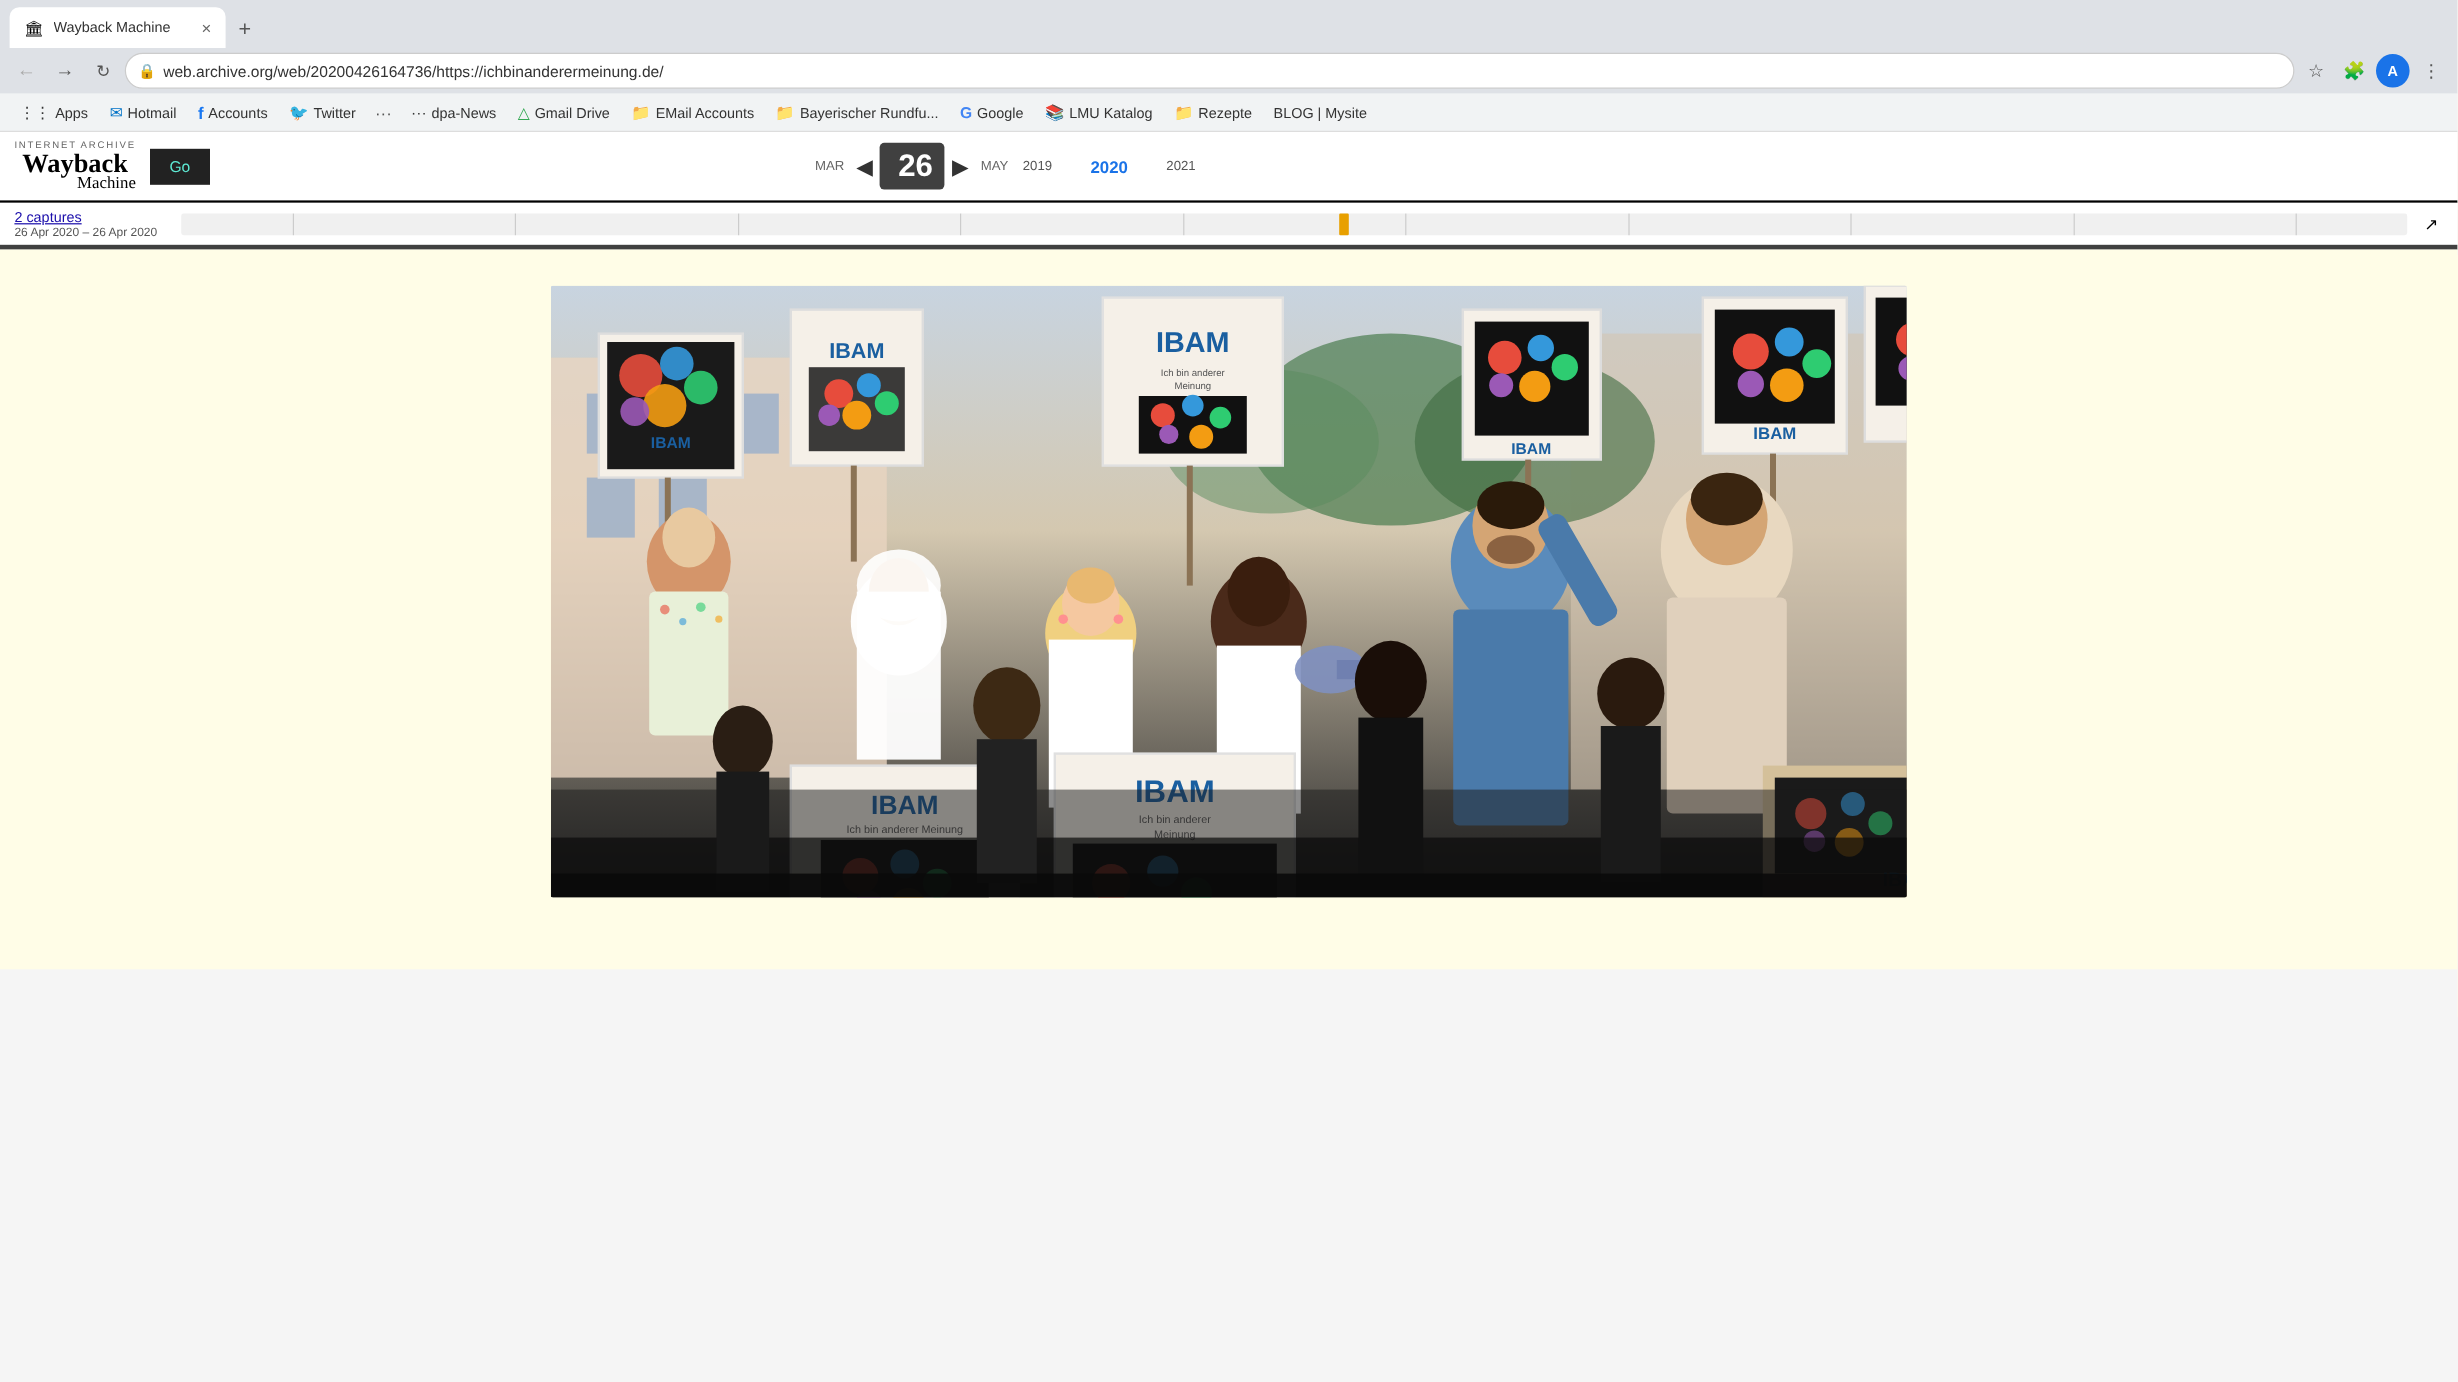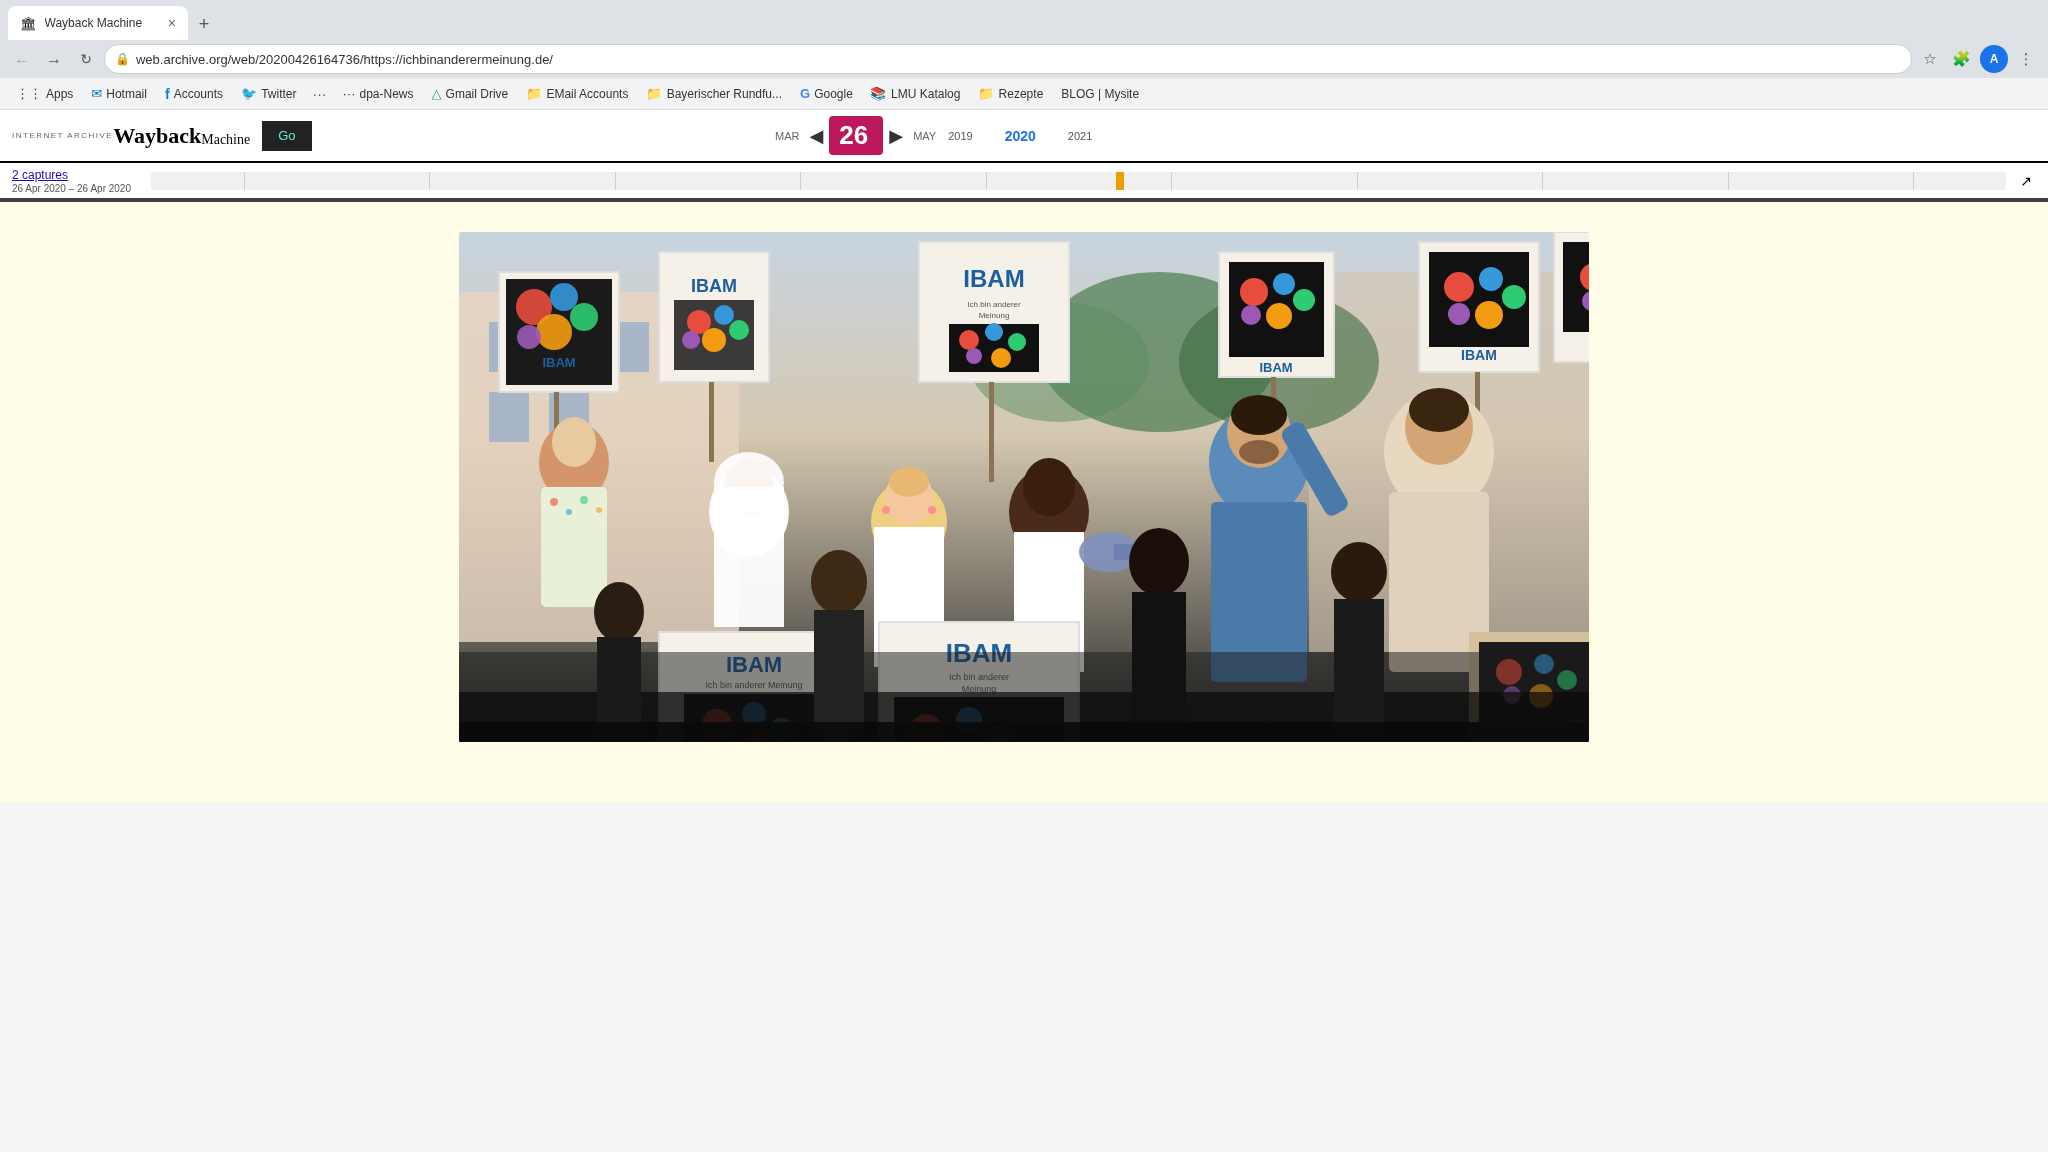--- a/index.html
+++ b/index.html
@@ -234,36 +234,36 @@
     <span class="bookmark-icon">📁</span>
     <span>Rezepte</span>
   </div>
   <div class="bookmark-item">
     <span>BLOG | Mysite</span>
   </div>
 </div>
 
 <div style="background:#fff; border-bottom:2px solid #000; display:flex; align-items:center; padding:6px 12px; gap:12px; min-height:52px;">
 
-  <div style="display:flex; flex-direction:row; align-items:center; min-width:100px;">
+  <div style="display:flex; flex-direction:column; align-items:center; min-width:100px;">
     <span style="font-size:8px; color:#666; letter-spacing:1.5px; text-transform:uppercase;">INTERNET ARCHIVE</span>
     <div style="display:flex; align-items:baseline; gap:0;">
       <span style="font-size:22px; font-weight:900; font-family:serif; color:#000; line-height:1;">Wayback</span>
     </div>
     <span style="font-size:14px; font-family:serif; color:#000; line-height:1; align-self:flex-end;">Machine</span>
   </div>
 
   <button style="background:#222; color:#5eead4; border:none; padding:5px 16px; height:30px; cursor:pointer; font-size:13px;">Go</button>
 
   <div style="flex:0.3;"></div>
 
   <div style="display:flex; align-items:center; gap:6px; font-size:12px;">
     <span style="color:#666; font-size:11px; margin-right:4px;margin-left:35px;">MAR</span>
     <button style="background:none;border:none;cursor:pointer;font-size:18px;color:#333;padding:0;">◀</button>
-    <div style="background:#be185d; color:#fff; font-size:26px; font-weight:bold; padding:4px 10px; border-radius:4px; min-width:54px; text-align:left;">26</div>
+    <div style="background:#404040; color:#fff; font-size:26px; font-weight:bold; padding:4px 10px; border-radius:4px; min-width:54px; text-align:right;">26</div>
     <button style="background:none;border:none;cursor:pointer;font-size:18px;color:#333;padding:0;">▶</button>
     <span style="color:#666; font-size:11px; margin-left:4px;">MAY</span>
   </div>
 
   <div style="display:flex; align-items:center; gap:32px; font-size:11px;">
     <span style="color:#555; cursor:pointer;">2019</span>
     <span style="color:#1a73e8; font-weight:bold; font-size:14px; cursor:pointer;">2020</span>
     <span style="color:#555; cursor:pointer;">2021</span>
   </div>
 </div>

